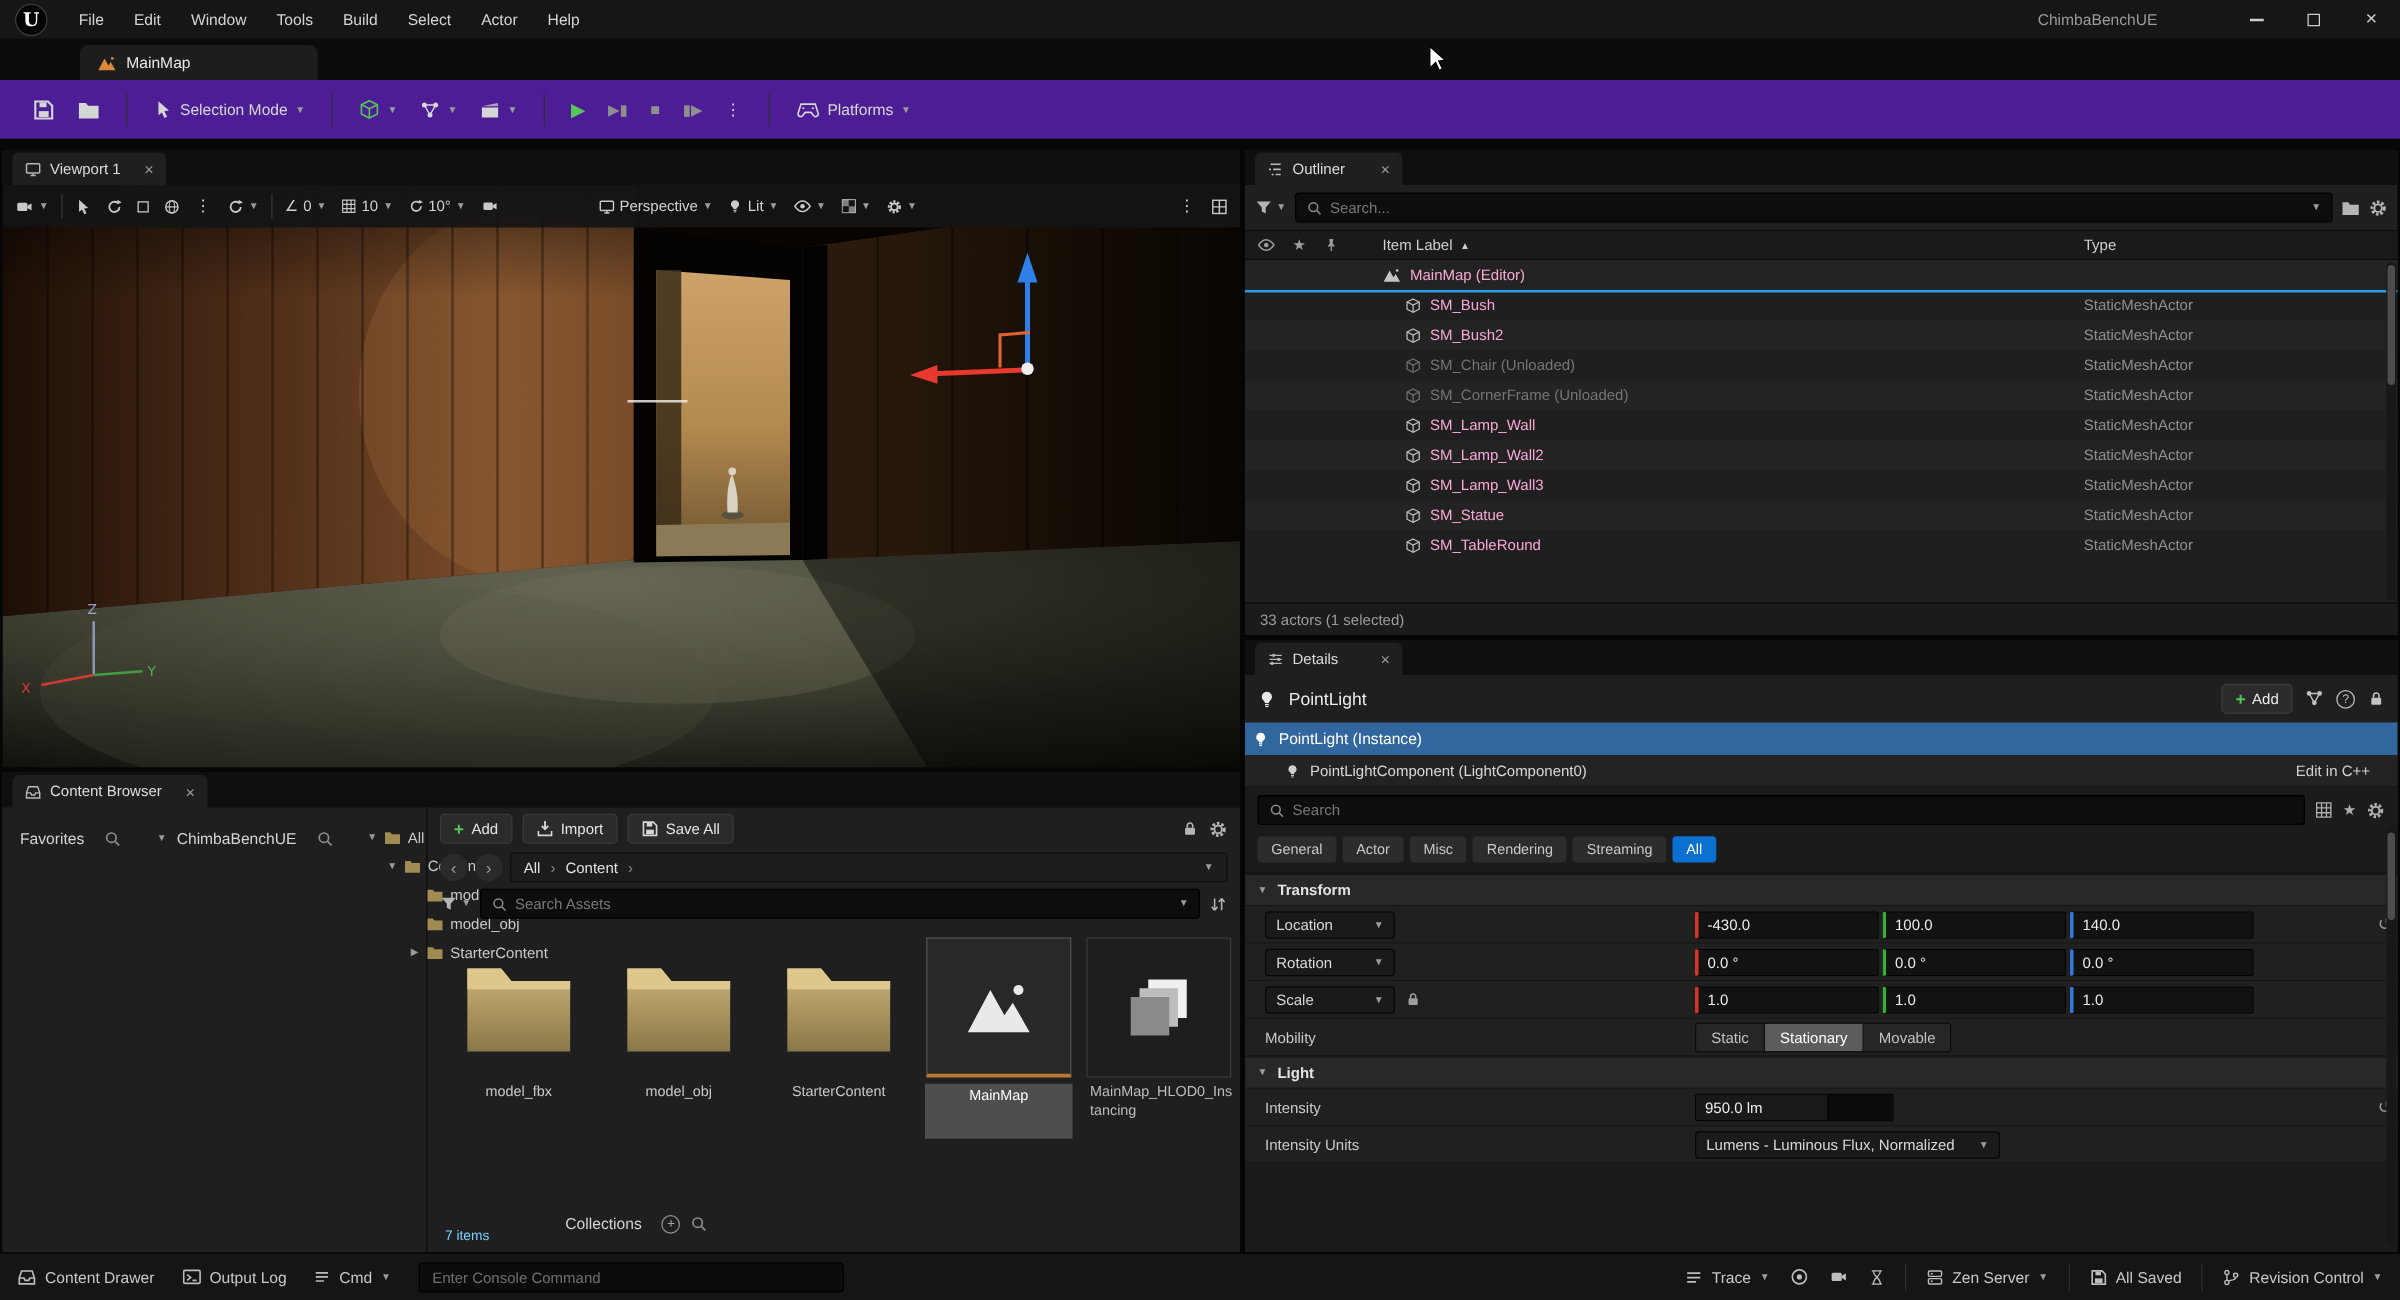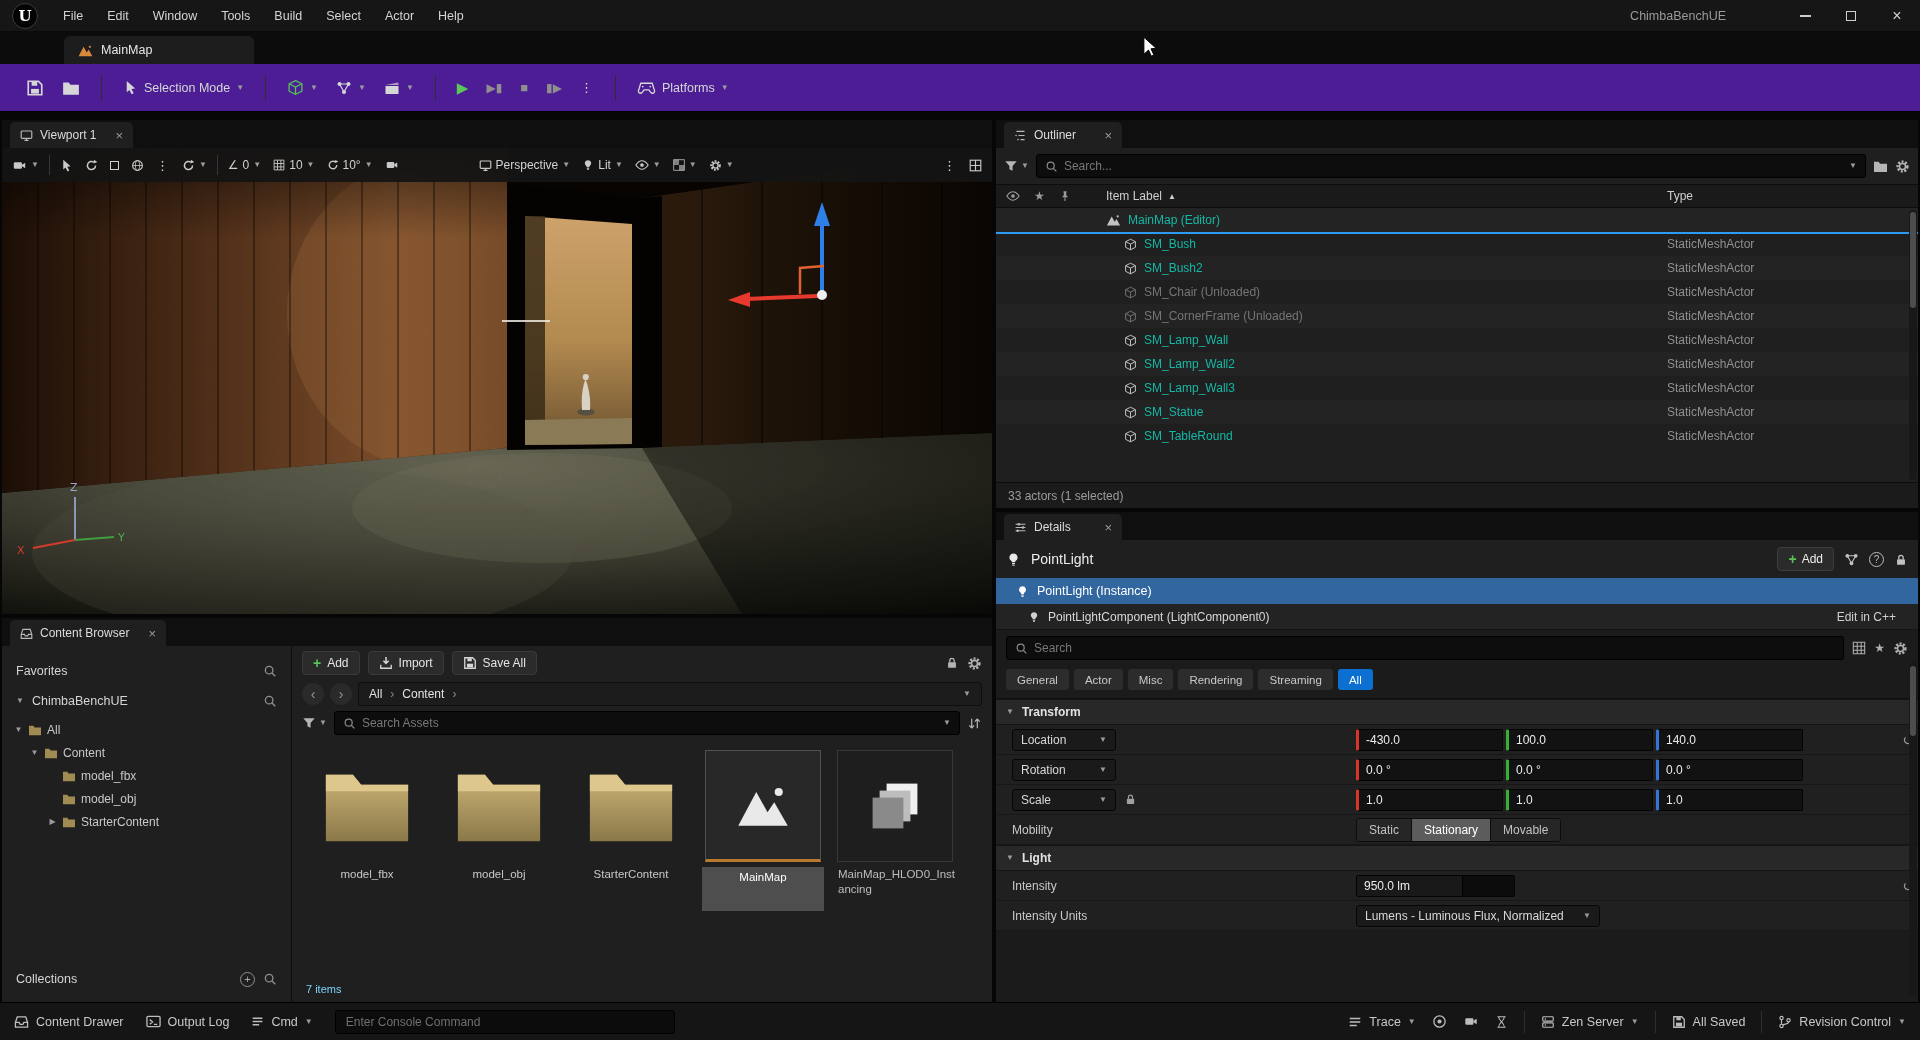--- a/index.html
+++ b/index.html
@@ -70,38 +70,38 @@
 .star{font-size:12px}
 .ol-collabel{position:absolute;left:110px;display:flex;align-items:center;gap:6px}
 .sortarrow{font-size:8px;color:#d0d0d0}
 .ol-coltype{position:absolute;left:671px}
 .ol-rows{flex:1;position:relative;overflow:hidden}
 .ol-row{height:24px;display:flex;align-items:center;padding-left:110px;font-size:12px;position:relative}
 .ol-row:nth-child(odd){background:#232323}
 .ol-row:nth-child(even){background:#1f1f1f}
 .ol-row.child{padding-left:128px}
 .ol-row .ic{color:#c3c3c3}
-.ol-label{color:#14b8a6;margin-left:7px}
+.ol-label{color:#f9a8d4;margin-left:7px}
 .ol-type{position:absolute;left:671px;color:#8f8f8f}
 .sel-top{box-shadow:inset 0 2px 0 0 #2e9bf0}
 .unloaded .ol-label{color:#757575}
 .unloaded .ic{opacity:.5}
 .vscroll{position:absolute;right:1px;top:2px;bottom:2px;width:8px;background:#181818;border-radius:4px}
 .vthumb{position:absolute;left:1px;width:6px;border-radius:3px;background:#4d4d4d}
 .ol-status{height:26px;background:#1b1b1b;border-top:1px solid #0c0c0c;display:flex;align-items:center;padding-left:12px;font-size:12px;color:#9c9c9c;flex:none}
 
 
 .dt-header{height:38px;display:flex;align-items:center;gap:10px;padding:0 10px;background:#1f1f1f;flex:none}
 .dt-header > .ic{color:#e8e8e8}
 .dt-title{font-size:14px;color:#ececec}
 .addbtn{height:24px;background:#2b2b2b;border:1px solid #3d3d3d;border-radius:4px;padding:0 10px;gap:5px;font-size:12px;color:#ececec}
 .plusg{color:#56c456;font-weight:bold;font-size:14px;line-height:1}
 .hicon{color:#c2c2c2}
 .qmark{width:15px;height:15px;border:1.4px solid #bdbdbd;border-radius:50%;font-size:10px;display:flex;align-items:center;justify-content:center;color:#bdbdbd;flex:none}
-.dt-instance{height:26px;background:#31669f;display:flex;align-items:center;gap:8px;padding:0 20px;font-size:12.5px;color:#fff;flex:none}
+.dt-instance{height:26px;background:#31669f;display:flex;align-items:center;gap:8px;padding:0 6px;font-size:12.5px;color:#fff;flex:none}
 .dt-instance .ic{color:#fff}
 .dt-component{height:26px;background:#232323;display:flex;align-items:center;gap:8px;padding:0 10px 0 32px;font-size:12px;color:#d8d8d8;border-bottom:1px solid #141414;flex:none}
 .dt-component .ic{color:#cfcfcf}
 .editcpp{margin-left:auto;margin-right:12px;color:#d0d0d0;font-size:12px}
 .dt-search{display:flex;align-items:center;gap:8px;padding:6px 10px;background:#1b1b1b;flex:none}
 .dt-search .iconbtn{color:#b0b0b0}
 .dt-tabs{display:flex;gap:5px;padding:3px 10px 8px;background:#1b1b1b;border-bottom:1px solid #101010;flex:none}
 .pill{height:21px;padding:0 11px;display:flex;align-items:center;background:#2c2c2c;border-radius:3px;font-size:11.5px;color:#c9c9c9}
 .pill.active{background:#0b70cf;color:#fff}
 .dt-sec{height:26px;display:flex;align-items:center;gap:8px;padding:0 10px;background:#282828;border-top:1px solid #151515;border-bottom:1px solid #151515;font-size:12px;color:#e2e2e2;font-weight:bold;flex:none}
@@ -120,21 +120,21 @@
 .segbtn{height:22px;padding:0 12px;display:flex;align-items:center;background:#262626;color:#c2c2c2;font-size:12px;border-right:1px solid #0c0c0c}
 .segbtn:last-child{border-right:none}
 .segbtn.active{background:#5c5c5c;color:#fff}
 .intensity{display:flex;width:159px;height:22px;border:1px solid #040404;border-radius:2px;overflow:hidden}
 .ival{flex:1;background:#191919;display:flex;align-items:center;padding:0 7px;font-size:12px;color:#ececec}
 .istub{width:52px;background:#0c0c0c;border-left:1px solid #000}
 .dt-fill{flex:1;background:#1b1b1b}
 
 
 .cb-body{flex:1;display:flex;min-height:0}
-.cb-side{width:290px;background:#1f1f1f;border-right:1px solid #0d0d0d;display:flex;flex-direction:column;padding-top:10px}
+.cb-side{width:340px;background:#1f1f1f;border-right:1px solid #0d0d0d;display:flex;flex-direction:row;padding-top:10px}
 .cb-siderow{height:30px;display:flex;align-items:center;gap:8px;padding:0 14px;font-size:12.5px;color:#d4d4d4;flex:none}
 .cb-siderow .ic{color:#8f8f8f}
 .cb-tree{padding:4px 0 0 12px;display:flex;flex-direction:column;gap:3px}
 .trow{height:20px;display:flex;align-items:center;gap:5px;font-size:12px;color:#c8c8c8}
 .trow .ic{color:#a08c52}
 .trow .car{width:9px;text-align:center}
 .ind1{padding-left:16px}
 .ind2{padding-left:34px}
 .pluscirc{width:15px;height:15px;border:1px solid #8f8f8f;border-radius:50%;display:flex;align-items:center;justify-content:center;color:#aaa;font-size:11px;line-height:1}
 .mtauto{margin-top:auto;margin-bottom:8px}

